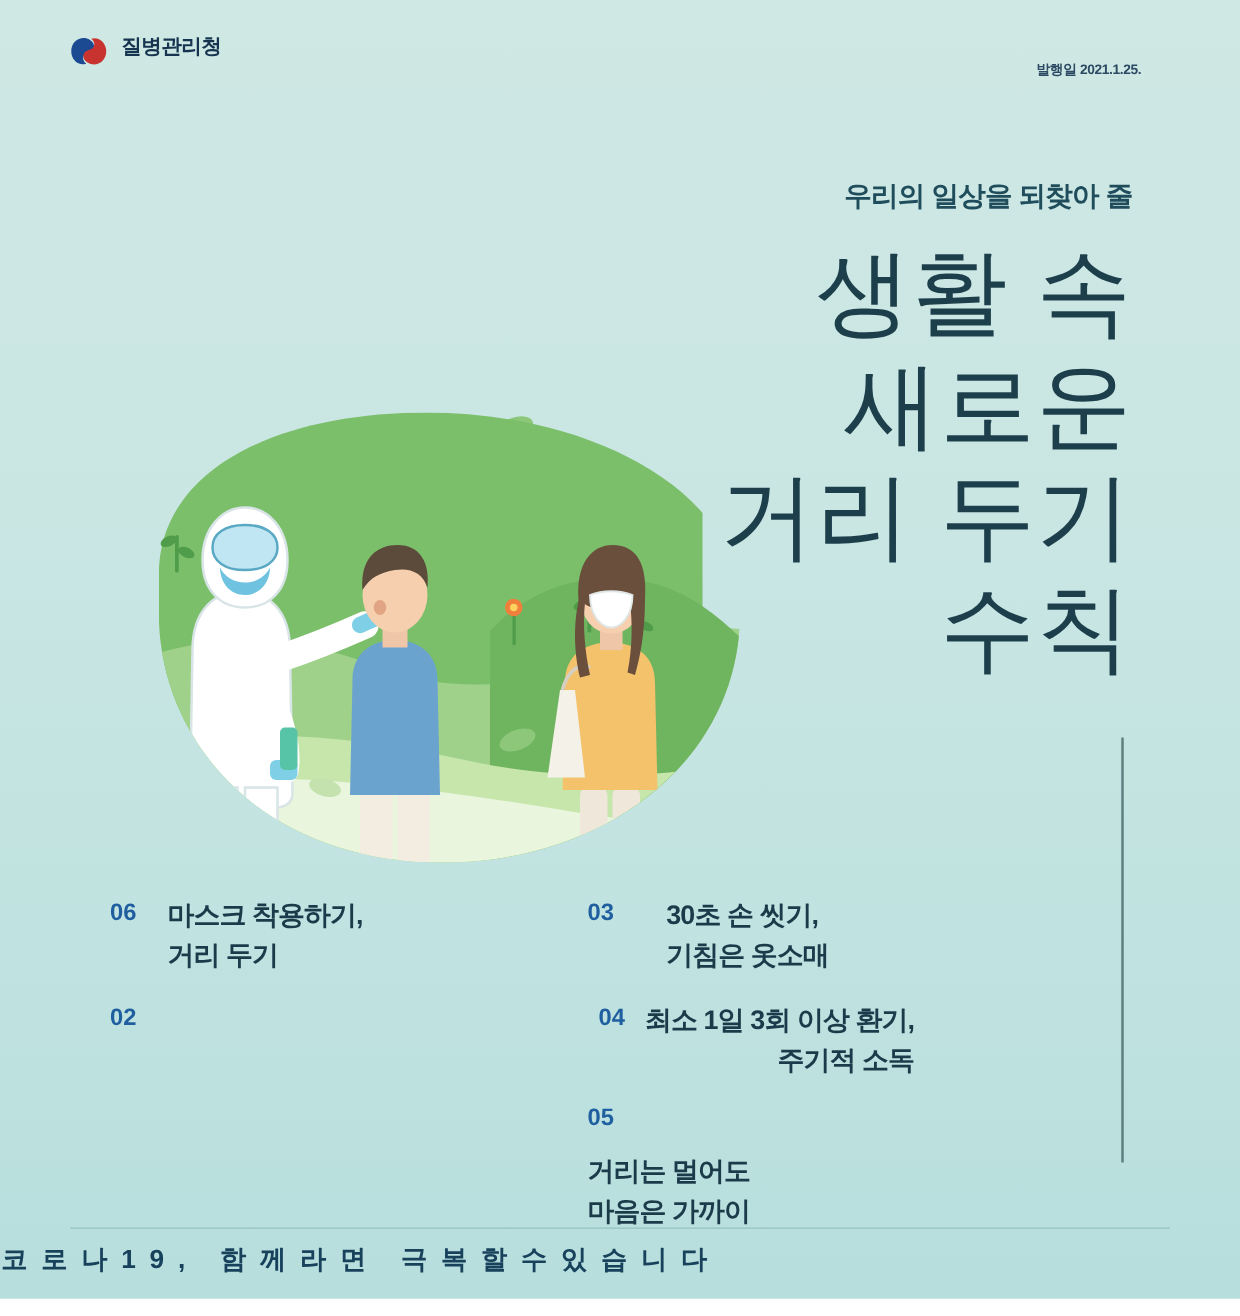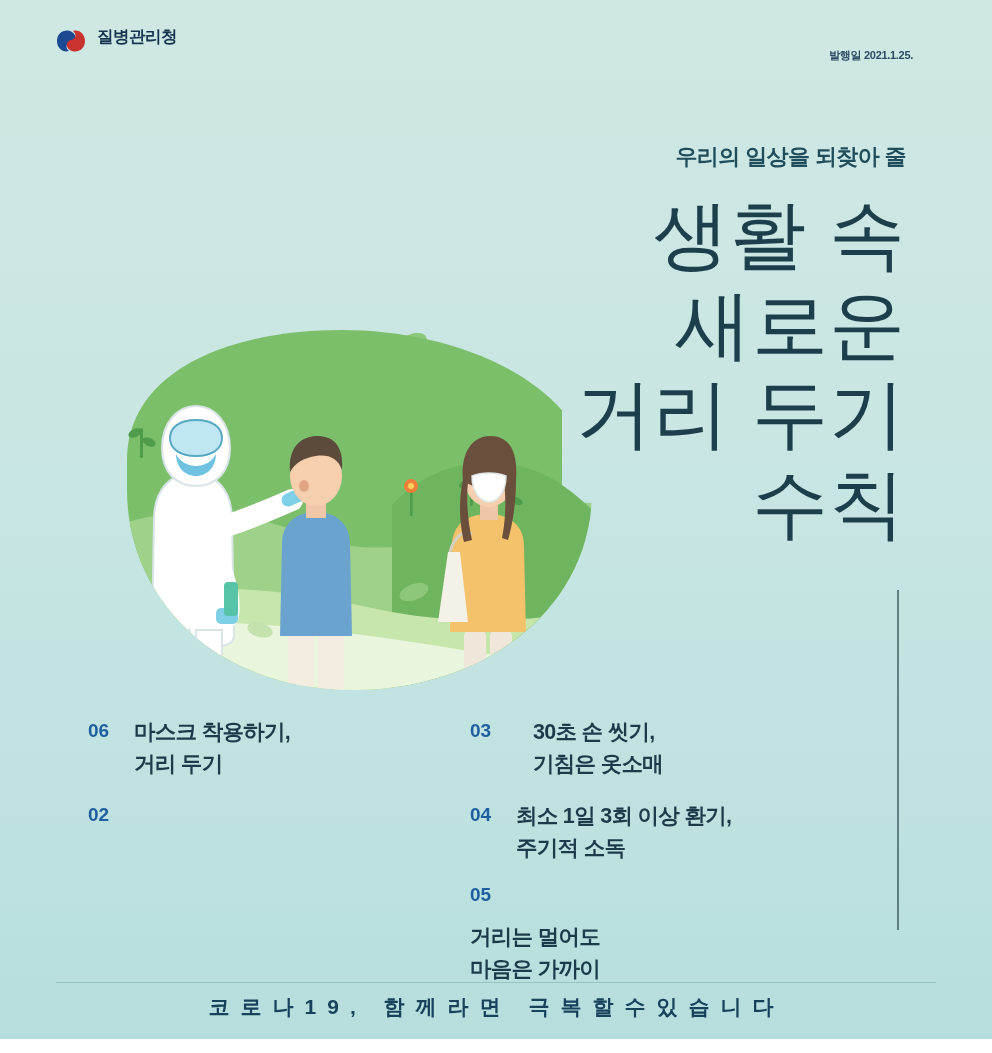--- a/index.html
+++ b/index.html
@@ -124,38 +124,38 @@
     font-weight: bold;
     letter-spacing: -0.7px;
     white-space: pre-line;
   }
   .col-left { left: 88px; }
   .col-right { left: 470px; }
 
   .r1 { top: 12px; }
   .r2 { top: 96px; }
   .r3 { top: 12px; gap: 33px; }
-  .r4 { top: 96px; }
+  .r4 { top: 96px; text-align: right; }
   .r5 { top: 176px; flex-direction: column; }
 
   
   .footer-rule {
     position: absolute;
     left: 56px;
     right: 56px;
     top: 982px;
     height: 1px;
     background: #7fb0ae;
     opacity: .6;
   }
   .footer {
     position: absolute;
     left: 0; right: 0;
     top: 993px;
-    text-align: center;
+    text-align: left;
     font-size: 21px;
     font-weight: bold;
     color: #18425c;
     letter-spacing: 11px;
     padding-left: 1px;
   }
   .bottom-bar {
     position: absolute;
     left: 0; right: 0; bottom: 0;
     height: 14px;

